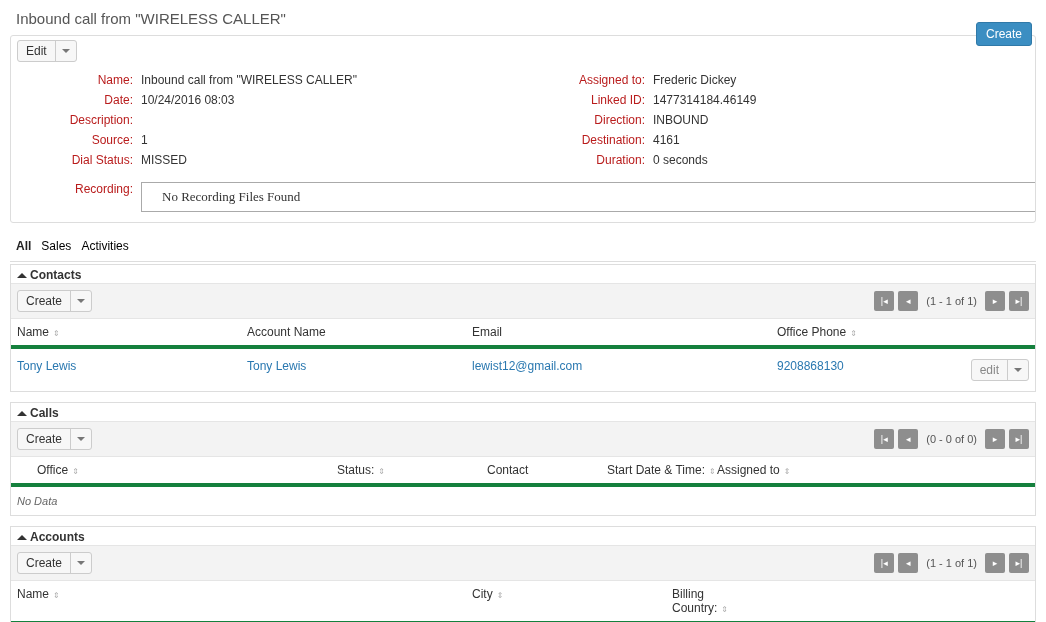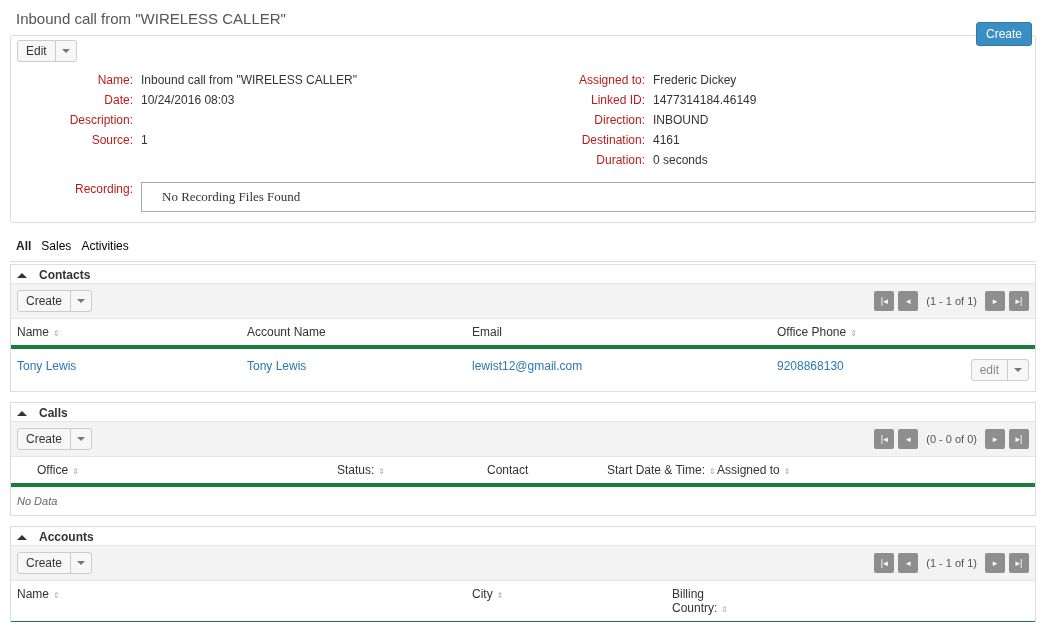--- a/index.html
+++ b/index.html
@@ -112,21 +112,21 @@
     border: 1px solid #ddd;
     margin-bottom: 10px;
   }
   .panel-header {
     display: flex;
     align-items: center;
     padding: 3px 6px 1px;
     font-weight: 700;
     font-size: 12px;
     color: #333;
-    gap: 12px;
+    gap: 3px;
   }
   .panel-header .chev {
     width: 0; height: 0;
     border-left: 5px solid transparent;
     border-right: 5px solid transparent;
     border-bottom: 5px solid #333;
   }
 
   .panel-toolbar {
     display: flex;
@@ -244,20 +244,24 @@
           <div class="detail-label">Date:</div>
           <div class="detail-value">10/24/2016 08:03</div>
         </div>
       <div class="detail-row">
           <div class="detail-label">Description:</div>
           <div class="detail-value"></div>
         </div>
       <div class="detail-row">
           <div class="detail-label">Source:</div>
           <div class="detail-value">1</div>
+        </div>
+      <div class="detail-row">
+          <div class="detail-label">Dial Status:</div>
+          <div class="detail-value">MISSED</div>
         </div>
     </div>
     <div class="details-col">
       <div class="detail-row">
           <div class="detail-label">Assigned to:</div>
           <div class="detail-value">Frederic Dickey</div>
         </div>
       <div class="detail-row">
           <div class="detail-label">Linked ID:</div>
           <div class="detail-value">1477314184.46149</div>

